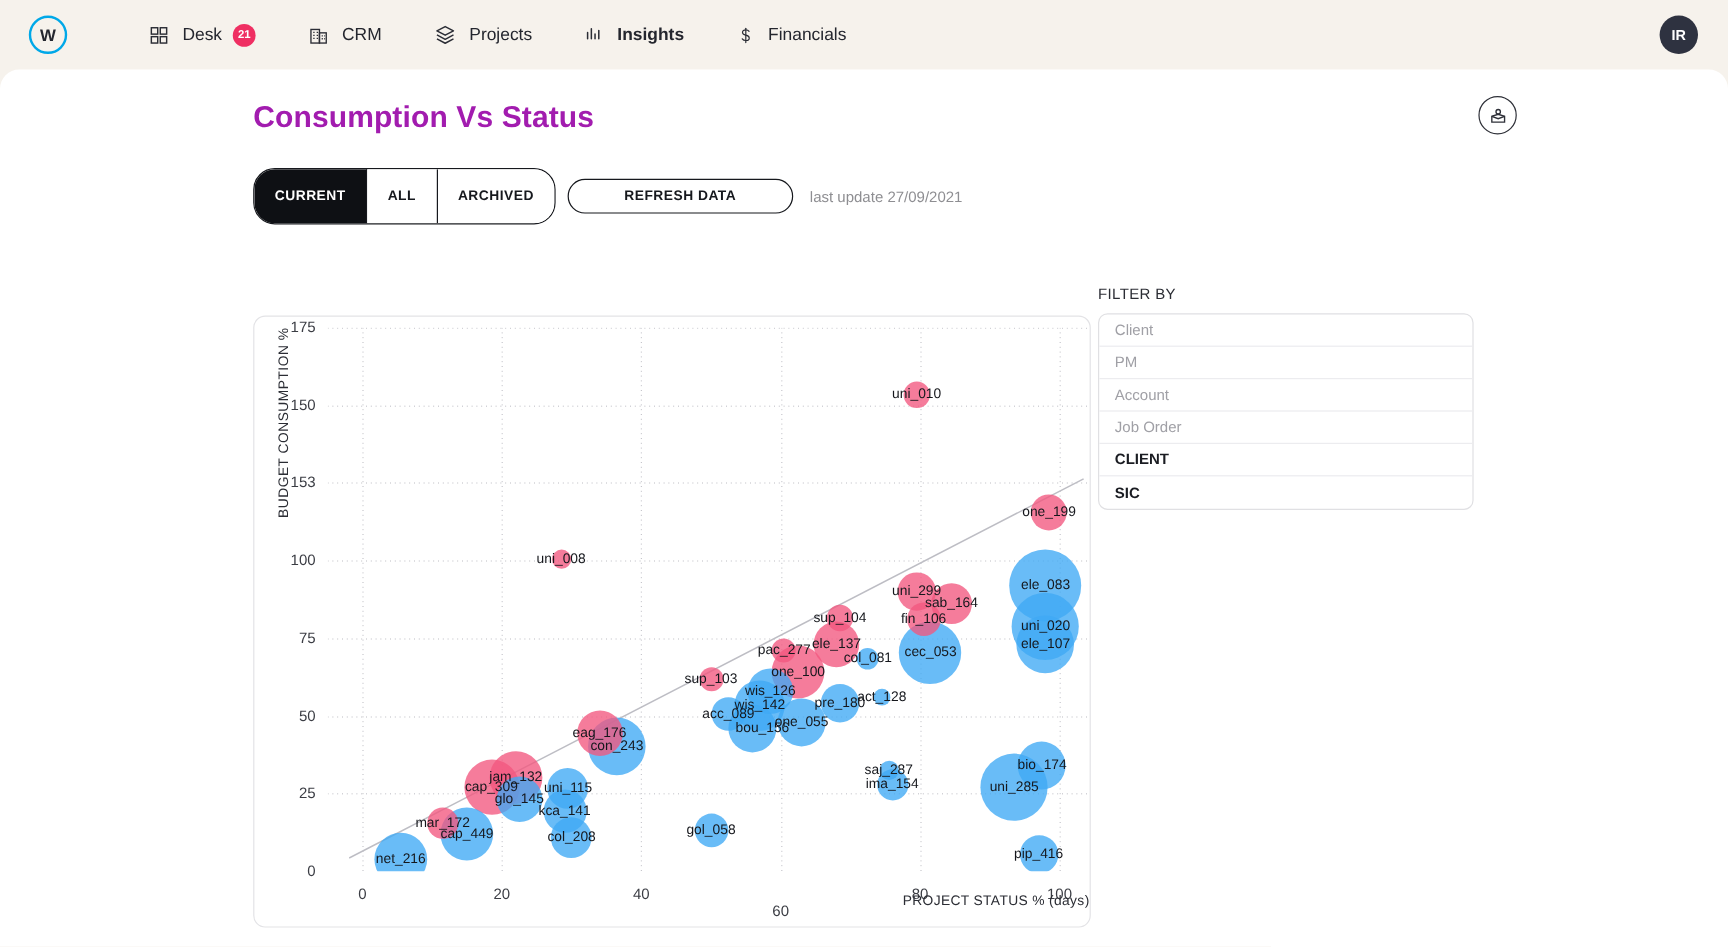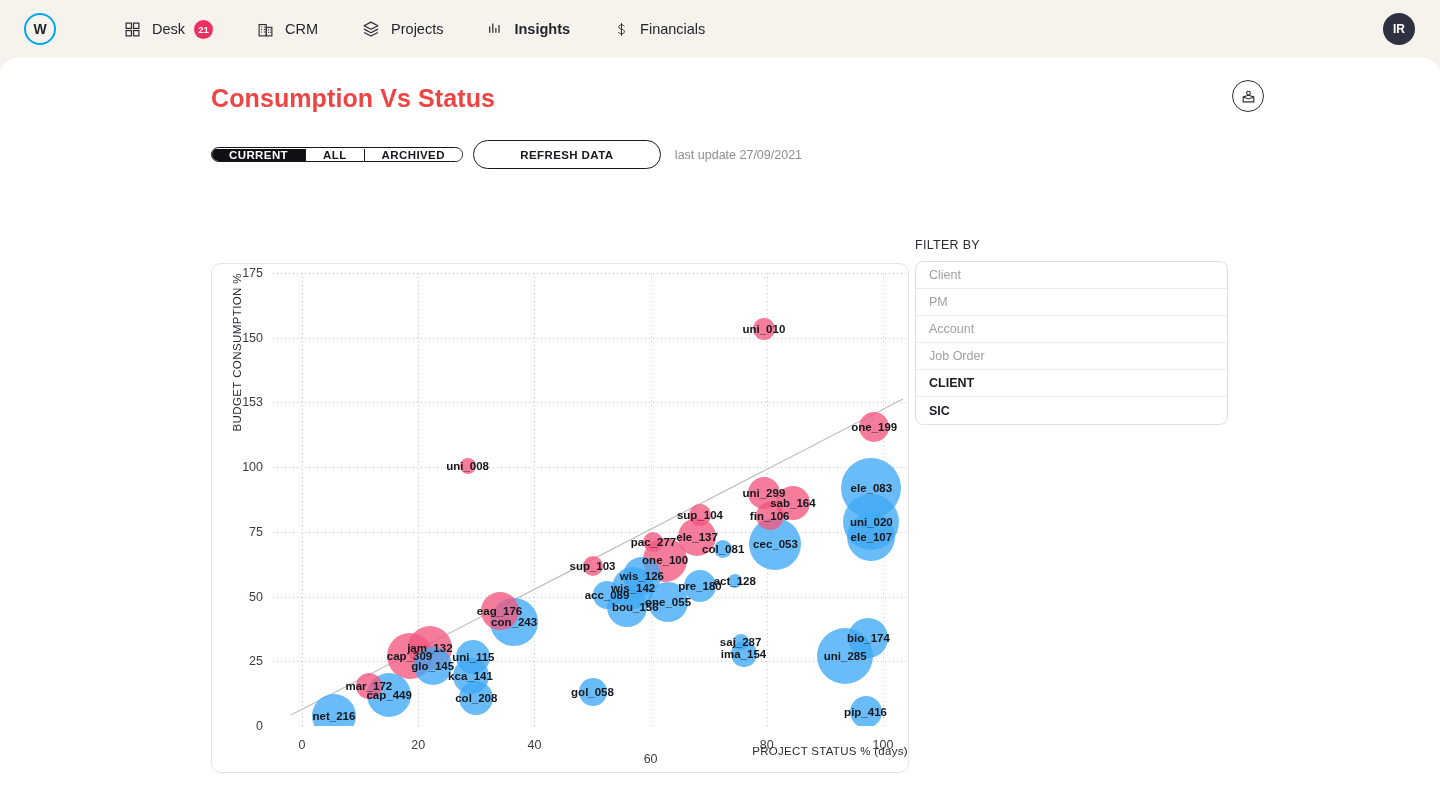--- a/index.html
+++ b/index.html
@@ -56,39 +56,39 @@
   
   #page {
     background: #fff;
     height: 731px;
     border-top-left-radius: 16px;
     border-top-right-radius: 16px;
     position: relative;
   }
   #page-title {
     position: absolute; left: 211px; top: 26px;
-    font-size: 25px; font-weight: 700; color: #ef4444;
+    font-size: 25px; font-weight: 700; color: #a21caf;
     letter-spacing: .1px;
   }
   #portfolio-btn {
     position: absolute; right: 176px; top: 22px;
     width: 32px; height: 32px; border-radius: 50%;
     border: 1.4px solid #2e3038;
     display: flex; align-items: center; justify-content: center;
     cursor: pointer; background: #fff;
   }
 
   
   #toolbar {
     position: absolute; left: 211px; top: 82px;
     display: flex; align-items: center;
   }
   .seg {
     display: flex; border: 1.4px solid #16181d; border-radius: 18px;
-    overflow: hidden; height: 15px; align-items: center;
+    overflow: hidden; height: 47px;
   }
   .seg-btn {
     font-size: 11.5px; font-weight: 700; letter-spacing: .4px;
     padding: 0 17px; display: flex; align-items: center;
     background: #fff; color: #16181d; cursor: pointer;
     border-right: 1.4px solid #16181d;
   }
   .seg-btn:last-child { border-right: none; }
   .seg-btn.active { background: #0e1014; color: #fff; }
   #refresh-btn {
@@ -149,21 +149,21 @@
     position: absolute; right: 0px; top: 481px;
     font-size: 11.5px; letter-spacing: .3px; color: #2b2d34;
   }
   .bubble {
     position: absolute; border-radius: 50%;
     transform: translate(-50%, -50%);
   }
   .blabel {
     position: absolute;
     transform: translate(-50%, -50%);
-    font-size: 11.5px; font-weight: 700; color: #15171c;
+    font-size: 11.5px; font-weight: 400; color: #15171c;
     white-space: nowrap; pointer-events: none;
   }
   #trend {
     position: absolute; left: 0; top: 0; width: 639px; height: 453px;
     pointer-events: none;
   }
 
   
   #filter-wrap { position: absolute; left: 915px; top: 180px; width: 313px; }
   #filter-title {

